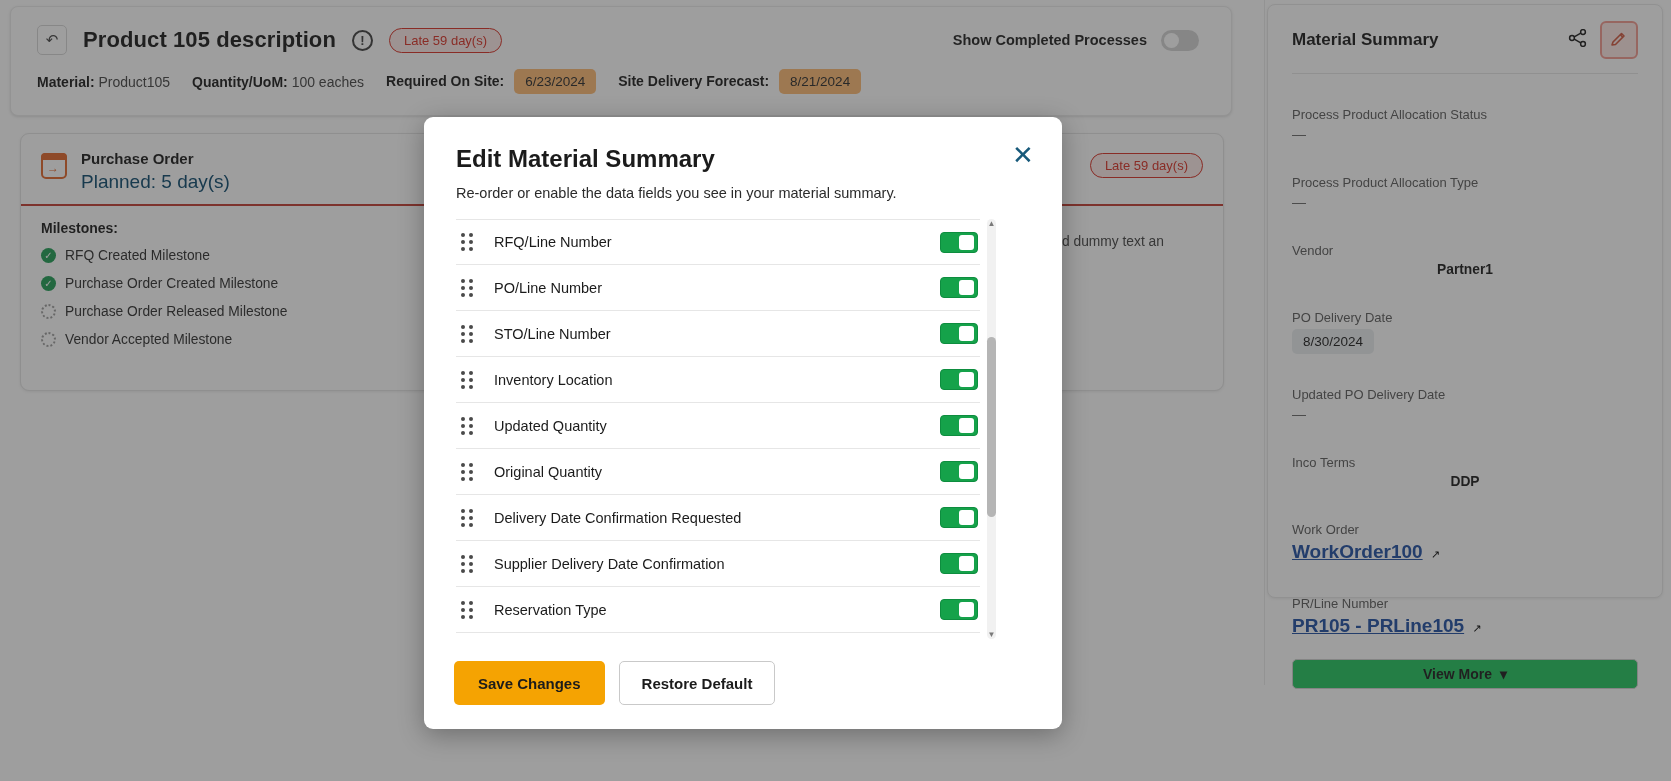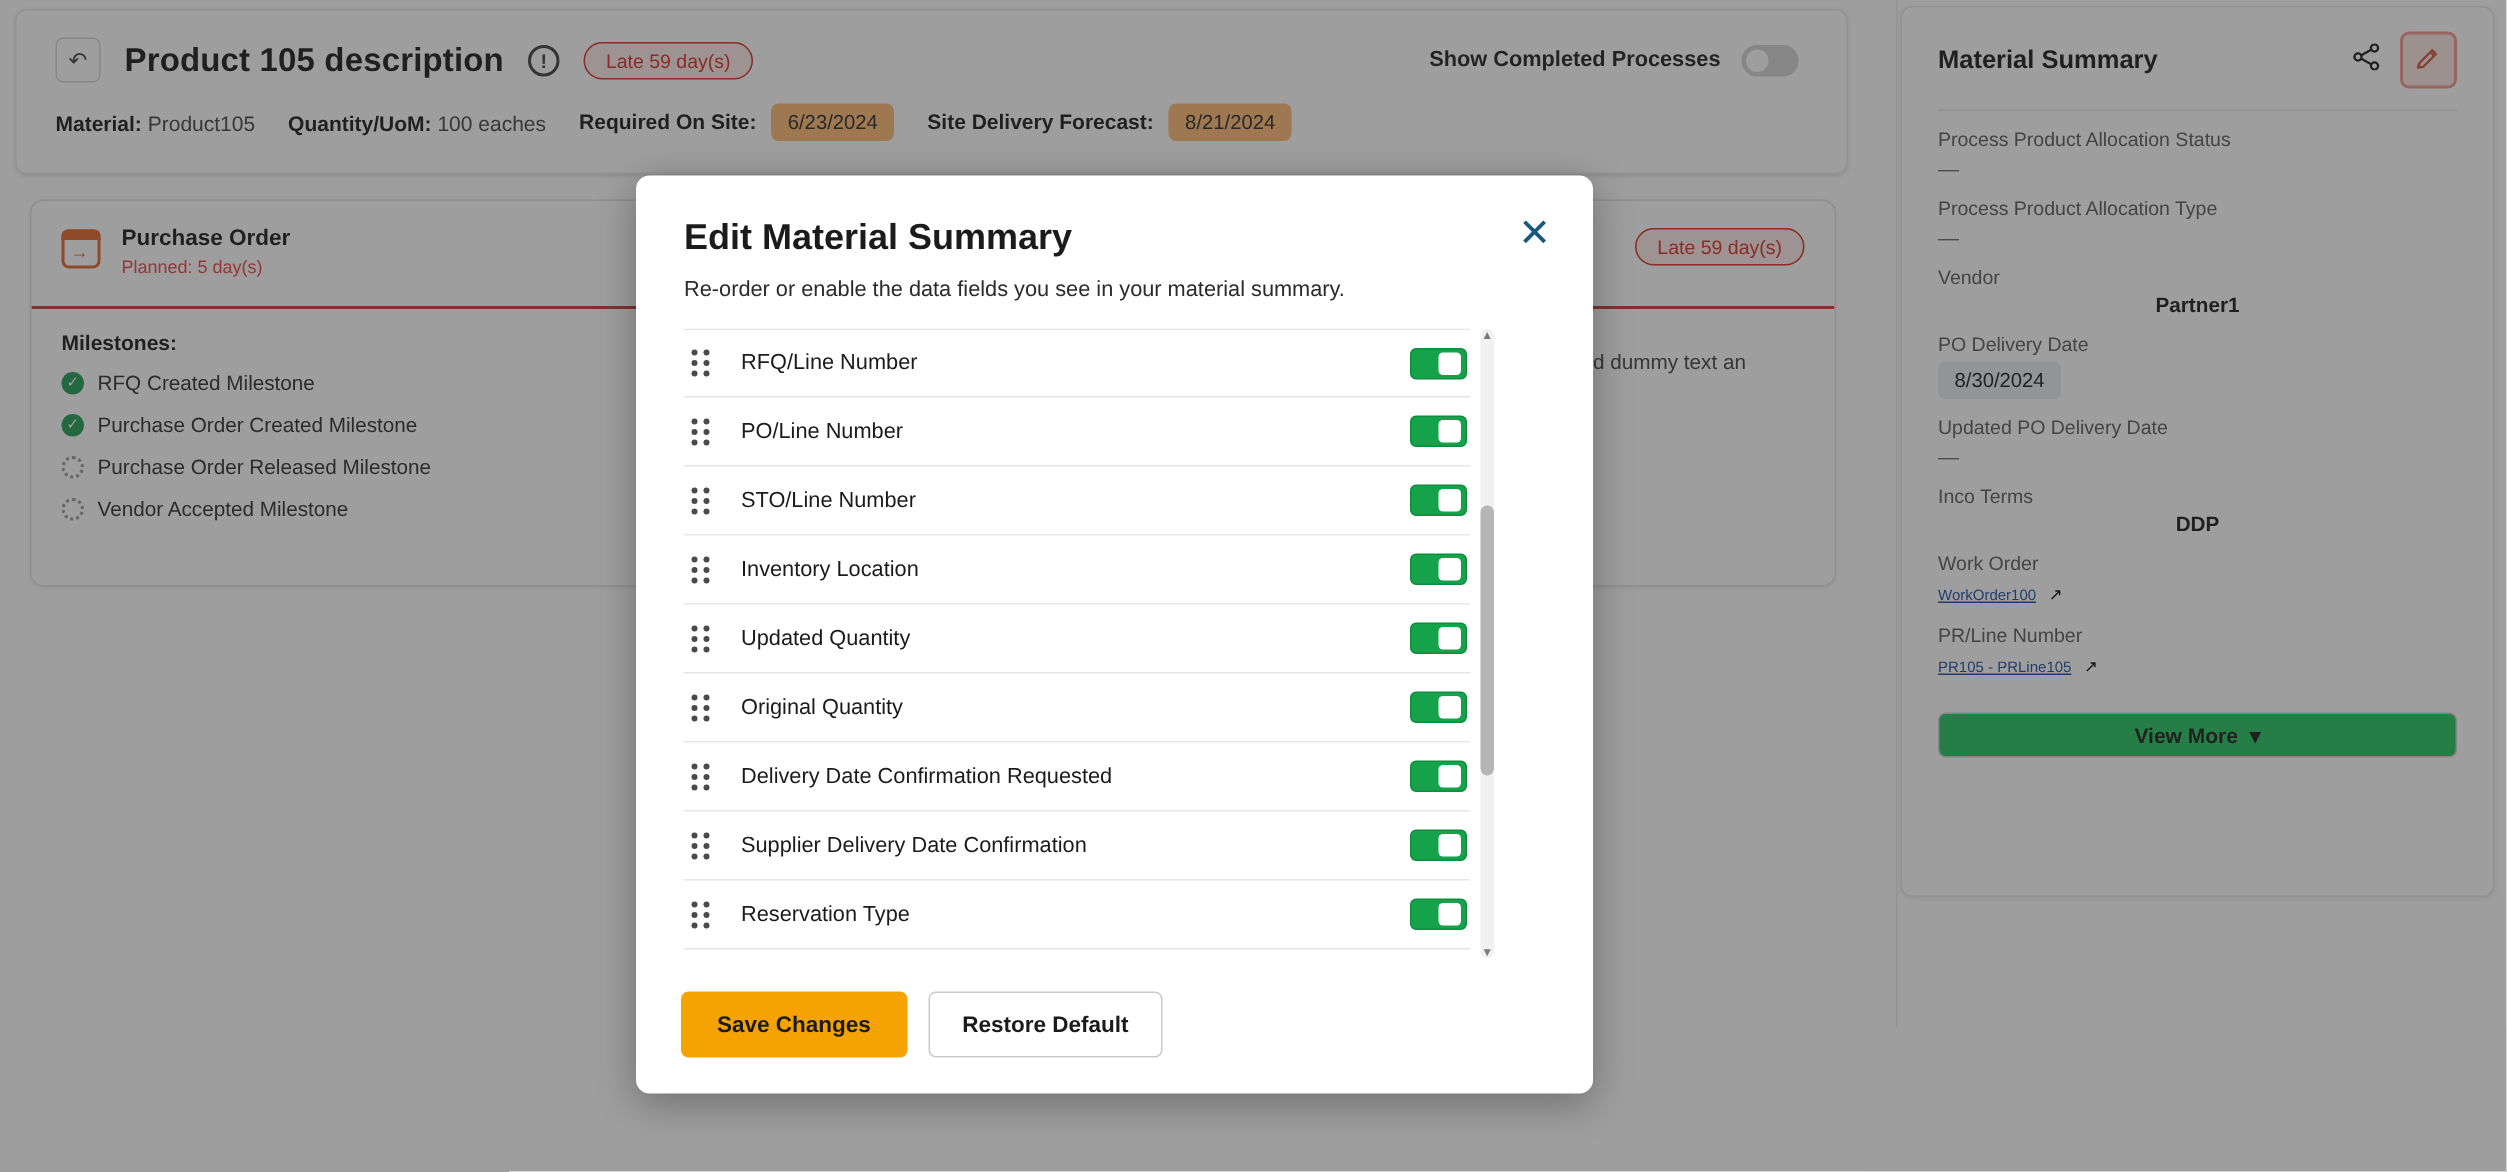--- a/index.html
+++ b/index.html
@@ -153,21 +153,21 @@
   }
   .po-cal:after {
     content:"→";
     position:absolute; left:4px; top:7px;
     font-size: 12px; color:#e2662a; line-height: 13px;
   }
   .po-title {
     font-size: 15px; font-weight: bold; color: #1b1b1b;
     margin-bottom: 4px;
   }
-  .po-sub { font-size: 12px; color: #ef4444; }
+  .po-sub { font-size: 19px; color: #0c4a6e; text-align: center; }
   .po-badge-wrap { margin-left: auto; padding-top: 6px; }
 
   .po-body { display: flex; padding: 14px 20px; gap: 30px; }
   .milestones-title {
     font-size: 14px; font-weight: bold; color: #1b1b1b;
     margin-bottom: 12px;
   }
   .ms-item {
     display: flex; align-items: center; gap: 9px;
     font-size: 13.8px; color: #2f2f2f;
@@ -218,35 +218,35 @@
   .rc-title { font-size: 17px; font-weight: bold; color: #1b1b1b; }
   .rc-actions { margin-left: auto; display: flex; align-items: center; gap: 12px; }
   .share-ico { color: #1a1a1a; }
   .edit-btn {
     width: 38px; height: 38px;
     border: 2px solid #f3998f;
     background: #fde7e4;
     border-radius: 6px;
     display: flex; align-items: center; justify-content: center;
   }
-  .field { margin-top: 11px; }
+  .field { margin-top: 33px; }
   .field-label { font-size: 13px; color: #5b5b5b; margin-bottom: 4px; }
   .field-value { font-size: 13.8px; color: #1b1b1b; font-weight: bold; text-align: center; }
   .field-dash { font-size: 14px; color: #6b6b6b; }
   .date-pill {
     display: inline-block;
     background: #e9edef;
     border-radius: 5px;
     padding: 5px 11px;
     font-size: 13.5px; color: #1b1b1b;
     font-weight: normal;
   }
   .link {
     color: #1f4fa3; text-decoration: underline;
-    font-size: 10px; font-weight: normal;
+    font-size: 19px; font-weight: bold;
   }
   .ext { font-size: 11px; margin-left: 4px; }
   .view-more {
     margin-top: 22px;
     width: 100%;
     height: 30px;
     border: 1px solid #cfcfcf;
     border-radius: 5px;
     background: #22c55e;
     font-size: 14px; font-weight: bold; color: #1b1b1b;

